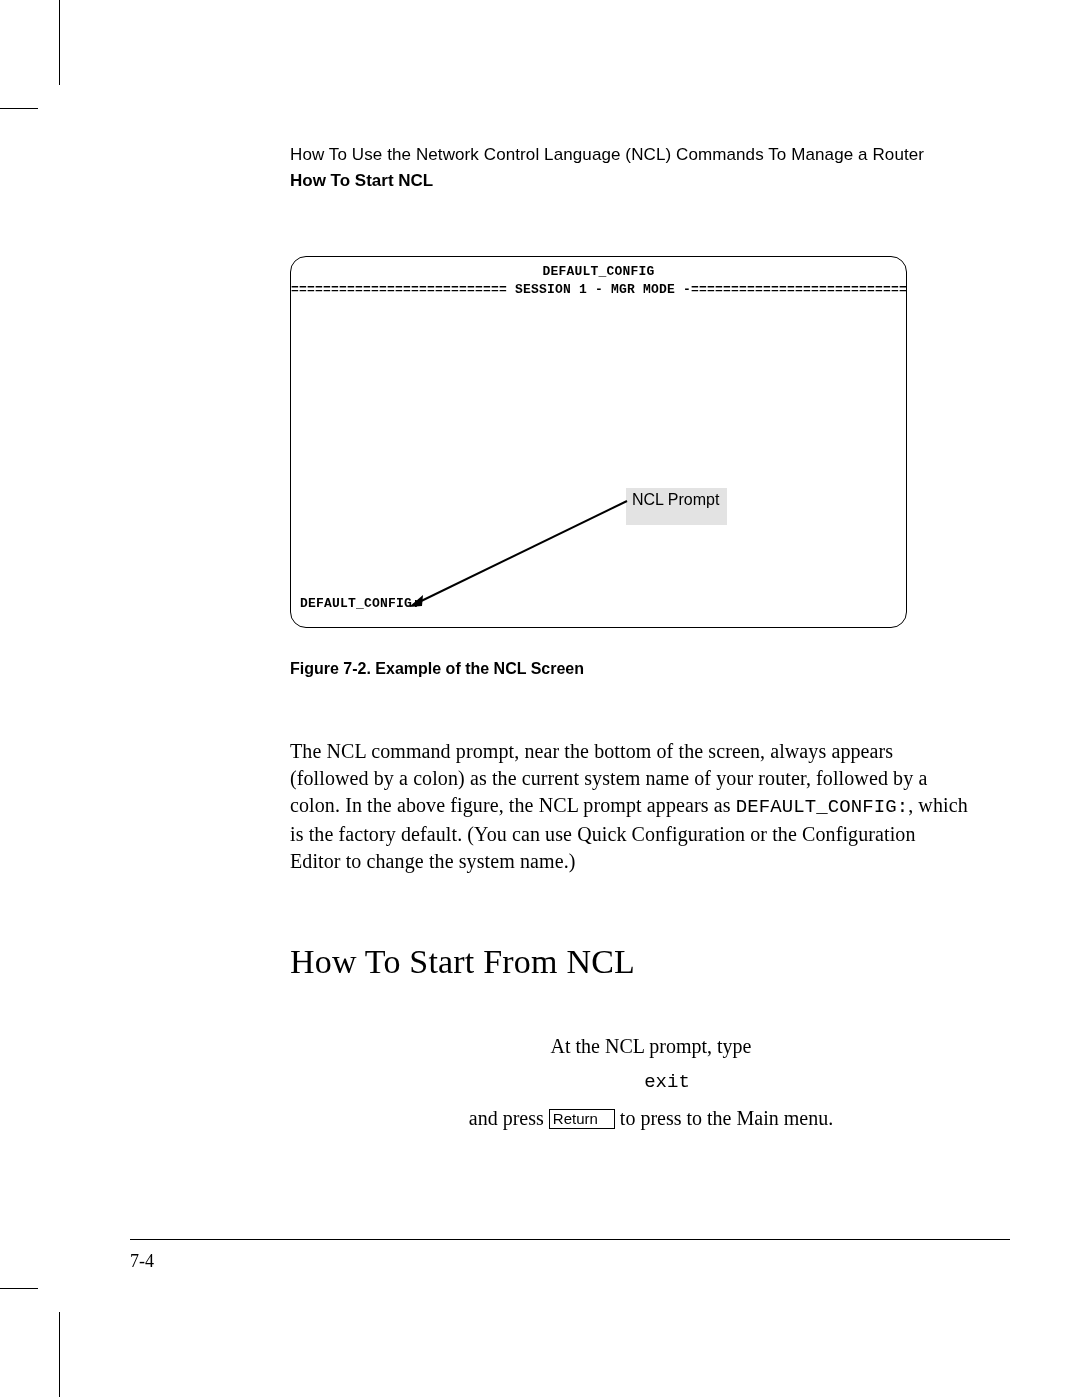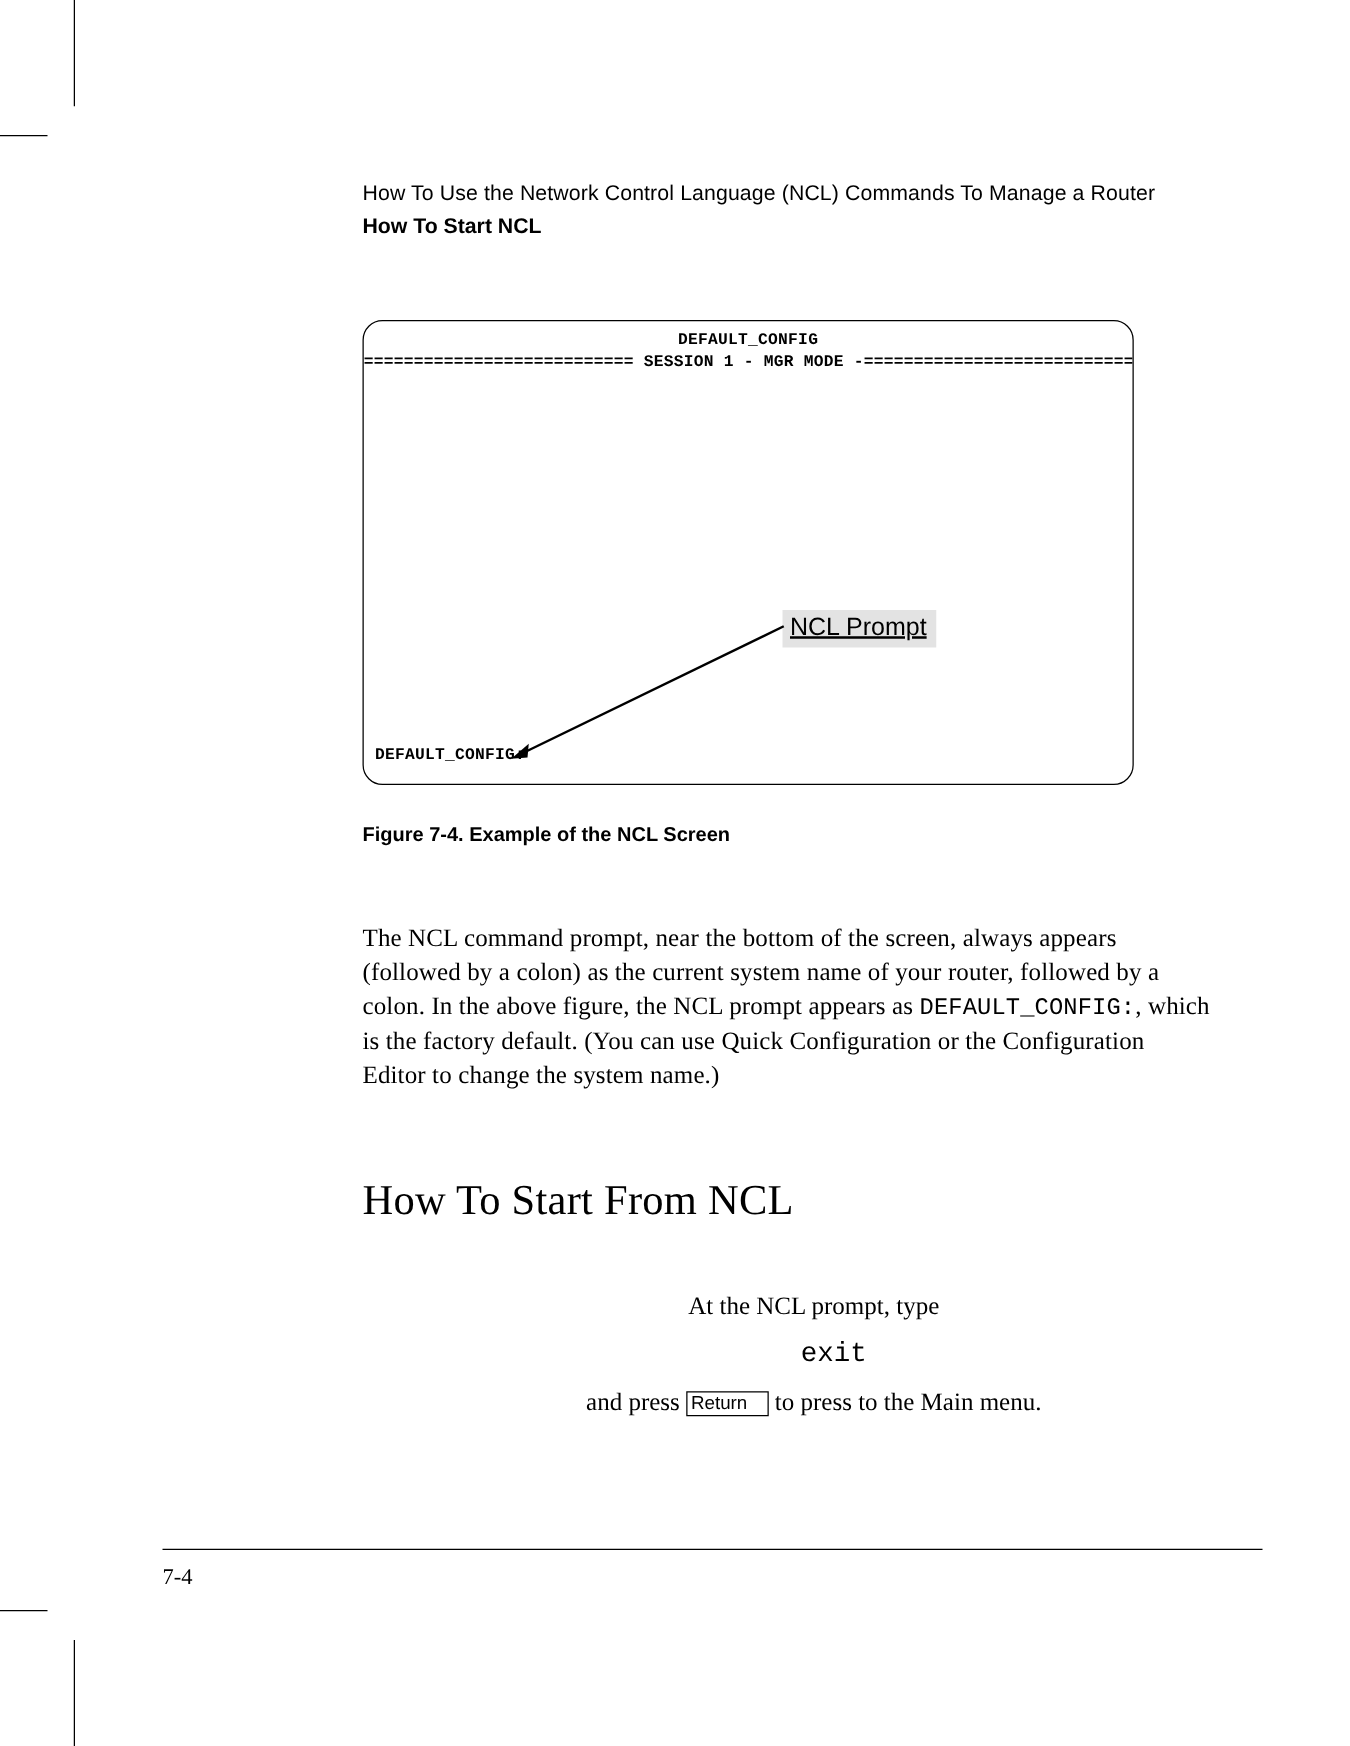--- a/index.html
+++ b/index.html
@@ -79,25 +79,24 @@
     left: 9px;
     bottom: 16px;
   }
 
   .callout-label {
     position: absolute;
     left: 335px;
     top: 231px;
     background: #e3e3e3;
     font-family: Arial, Helvetica, sans-serif;
-    font-size: 20px;
+    font-size: 16px;
     font-weight: normal;
-    padding: 3px 8px 4px 6px;
+    padding: 3px 8px 16px 6px;
     letter-spacing: 0;
-    text-decoration: underline;
   }
 
   .callout-arrow {
     position: absolute;
     left: 118px;
     top: 240px;
     width: 220px;
     height: 112px;
     pointer-events: none;
   }
@@ -132,21 +131,21 @@
 
   .instruction {
     margin-left: 160px;
     margin-top: 50px;
     font-size: 20px;
     line-height: 1.55;
     text-align: center;
   }
   .instruction .cmd {
     font-family: "Courier New", Courier, monospace;
-    font-size: 22px;
+    font-size: 19px;
     display: block;
     margin: 6px 0 6px 32px;
   }
   .keycap {
     font-family: Arial, Helvetica, sans-serif;
     font-size: 15px;
     border: 1px solid #000;
     padding: 0 16px 1px 3px;
     vertical-align: 1px;
   }
@@ -190,21 +189,21 @@
       <div class="ncl-prompt-line">DEFAULT_CONFIG:</div>
 
       <div class="callout-label">NCL Prompt</div>
 
       <svg class="callout-arrow" viewBox="0 0 220 112">
         <line x1="218" y1="4" x2="4" y2="108" stroke="#000" stroke-width="2"></line>
         <polygon points="0,110 14,98 13,109" fill="#000"></polygon>
       </svg>
     </div>
 
-    <div class="figure-caption">Figure  7-4.   Example of the NCL Screen</div>
+    <div class="figure-caption">Figure  7-2.   Example of the NCL Screen</div>
   </div>
 
   <div class="body-para">
     <span>The NCL command prompt, near the bottom of the screen, always appears (followed by a colon) as the current system name of your router, followed by a colon. In the above figure, the NCL prompt appears as </span><span class="mono">DEFAULT_CONFIG:</span><span>, which is the factory default. (You can use Quick Configuration or the Configuration Editor to change the system name.)</span>
   </div>
 
   <div class="section-heading">How To Start From NCL</div>
 
   <div class="instruction">
     <span>At the NCL prompt, type</span>

